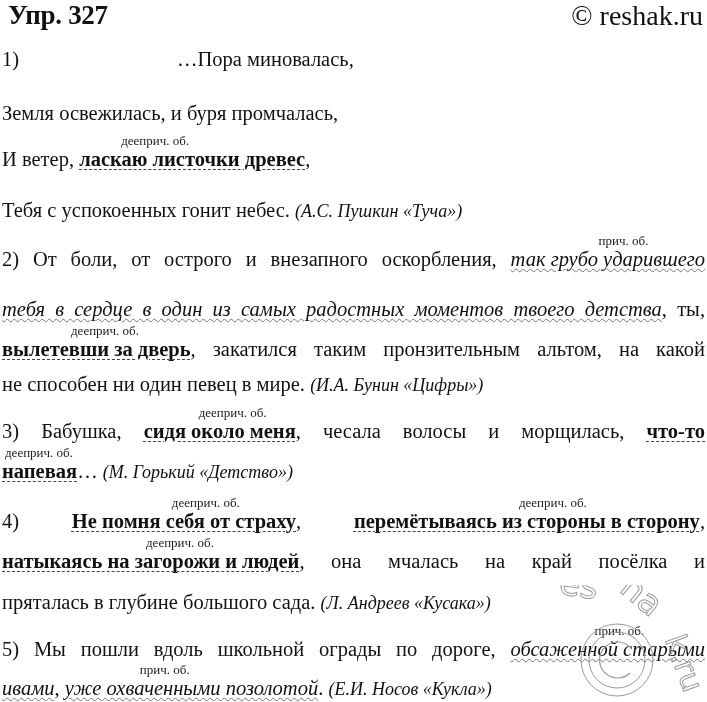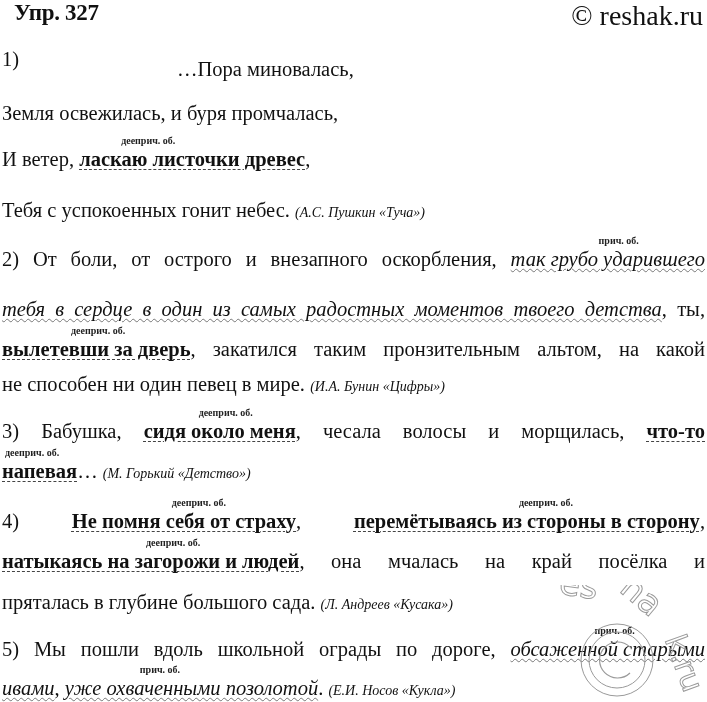--- a/index.html
+++ b/index.html
@@ -2,67 +2,66 @@
 <html><head>
   <meta charset="utf-8">
   <style>
     html, body { margin: 0; padding: 0; background: #ffffff; }
     body {
       width: 707px; height: 702px; position: relative; overflow: hidden;
       font-family: "Liberation Serif", "DejaVu Serif", serif;
       color: #111111;
     }
     .header-title {
-      position: absolute; left: 14px; top: 0px;
-      font-size: 23px; font-weight: bold; letter-spacing: -0.3px;
+      position: absolute; left: 8px; top: 0px;
+      font-size: 27px; font-weight: bold; letter-spacing: -0.3px;
     }
     .header-copyright {
       position: absolute; right: 4px; top: 0px;
       font-size: 28px;
     }
     .line {
       position: absolute; left: 2px; font-size: 20.5px; white-space: nowrap;
       line-height: 24px;
     }
     .line.justify { width: 703px; text-align: justify; text-align-last: justify; }
-    .src { font-style: italic; font-size: 14px; }
+    .src { font-style: italic; font-size: 18px; }
     .ph { position: relative; display: inline-block; }
     .u-dash {
       text-decoration: underline; text-decoration-style: dashed;
       text-decoration-thickness: 1px; text-underline-offset: 3px;
       text-decoration-color: #444;
       font-weight: bold;
     }
     .u-wave {
       text-decoration: underline; text-decoration-style: wavy;
       text-decoration-thickness: 1px; text-underline-offset: 2px;
       text-decoration-color: #777;
       font-style: italic;
     }
     .tag {
-      position: absolute; font-size: 10px; color: #222; white-space: nowrap;
+      position: absolute; font-size: 13px; color: #222; white-space: nowrap;
       line-height: 10px;
-      font-weight: bold;
     }
     .watermark {
       position: absolute; left: 555px; top: 585px; width: 150px; height: 117px;
       pointer-events: none;
     }
   </style>
 </head>
 <body>
 
 <div>
 
   <div class="header-title">Упр. 327</div>
   <div class="header-copyright">© reshak.ru</div>
 
   <div>
     <div class="line" style="top:47px;">1)</div>
-    <div class="line" style="top:57px; left:177px;">…Пора миновалась,</div>
+    <div class="line" style="top:47px; left:177px;">…Пора миновалась,</div>
     <div class="line" style="top:101px;text-align:center;">Земля освежилась, и буря промчалась,</div>
     <div class="line" style="top:147px;">
       <span>И ветер, </span><span class="ph"><span class="tag" style="left:42px; top:-11px;">дееприч. об.</span><span class="u-dash">ласкаю листочки древес</span></span><span>,</span>
     </div>
     <div class="line" style="top:198px;">
       <span>Тебя с успокоенных гонит небес. </span><span class="src">(А.С. Пушкин «Туча»)</span>
     </div>
   </div>
 
   <div>

